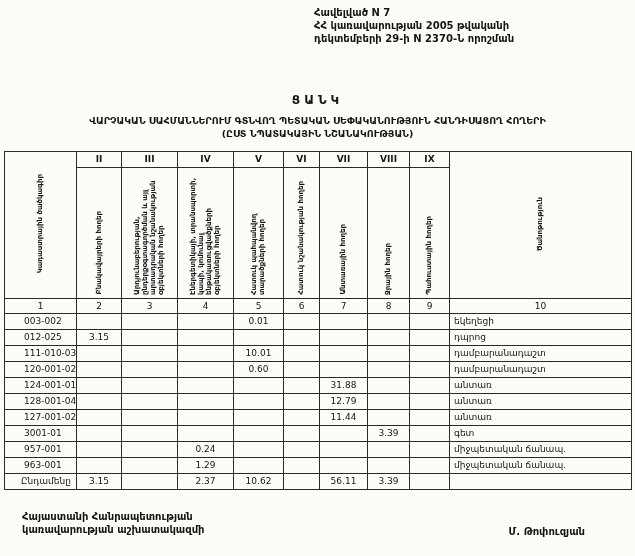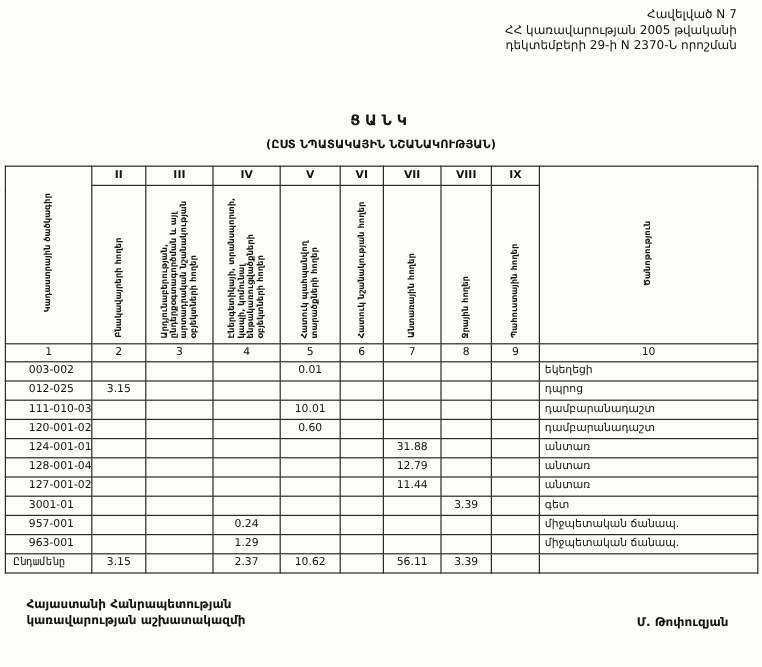--- a/index.html
+++ b/index.html
@@ -8,22 +8,22 @@
     background:#fcfcf9;
     font-family:"DejaVu Sans",sans-serif;
     color:#151515;
     overflow:hidden;
   }
   .page{position:relative;width:627px;margin:0 auto;padding-top:6px;}
 
   
   .appendix{
     width:300px;margin-left:310px;
-    text-align:right;
-    font-size:10px;font-weight:normal;line-height:1.3;
+    text-align:left;
+    font-size:10px;font-weight:bold;line-height:1.3;
   }
 
   
   .titleblock{text-align:center;margin-top:14px;}
   .titleblock .t-main{font-size:12px;font-weight:bold;letter-spacing:4px;margin-bottom:8px;margin-top:48px;}
   .titleblock .t-line{font-size:9.5px;font-weight:bold;line-height:1.35;}
 
   
   table{
     border-collapse:collapse;
@@ -51,43 +51,44 @@
     max-height:126px;
     white-space:normal;
     text-align:left;
   }
   .roman{height:13px;text-align:center;font-size:9px;}
   .numrow td{height:12px;text-align:center;font-size:9px;}
   tbody td{height:13px;}
   .code-cell{text-align:left;padding-left:19px;white-space:nowrap;}
   .val-cell{text-align:center;}
   .note-cell{text-align:left;padding-left:4px;white-space:nowrap;margin-left:20px;}
-  .total-row .code-cell{padding-left:6px;font-family:Liberation Mono, monospace;}
+  .total-row .code-cell{padding-left:16px;}
 
   
   .footer{margin-top:20px;position:relative;}
   .footer-left{font-size:10px;font-weight:bold;line-height:1.35;margin-left:18px;margin-top:15px;}
   .signature{
-    position:absolute;right:24px;bottom:0;
+    position:absolute;right:46px;bottom:0;
     font-size:10px;font-weight:bold;
   }
 </style>
 </head>
 <body>
 
 <div class="page">
 
   <div class="appendix">
     <div>Հավելված N 7</div>
     <div>ՀՀ կառավարության 2005 թվականի</div>
     <div>դեկտեմբերի 29-ի N 2370-Ն որոշման</div>
   </div>
 
   <div class="titleblock">
     <div class="t-main">ՑԱՆԿ</div>
+    <div class="t-line">ՎԱՐՉԱԿԱՆ ՍԱՀՄԱՆՆԵՐՈՒՄ ԳՏՆՎՈՂ ՊԵՏԱԿԱՆ ՍԵՓԱԿԱՆՈՒԹՅՈՒՆ ՀԱՆԴԻՍԱՑՈՂ ՀՈՂԵՐԻ</div>
     <div class="t-line">(ԸՍՏ ՆՊԱՏԱԿԱՅԻՆ ՆՇԱՆԱԿՈՒԹՅԱՆ)</div>
   </div>
 
   <table>
     <colgroup>
       <col style="width:72px">
         <col style="width:45px">
         <col style="width:56px">
       <col style="width:56px">
         <col style="width:50px">

